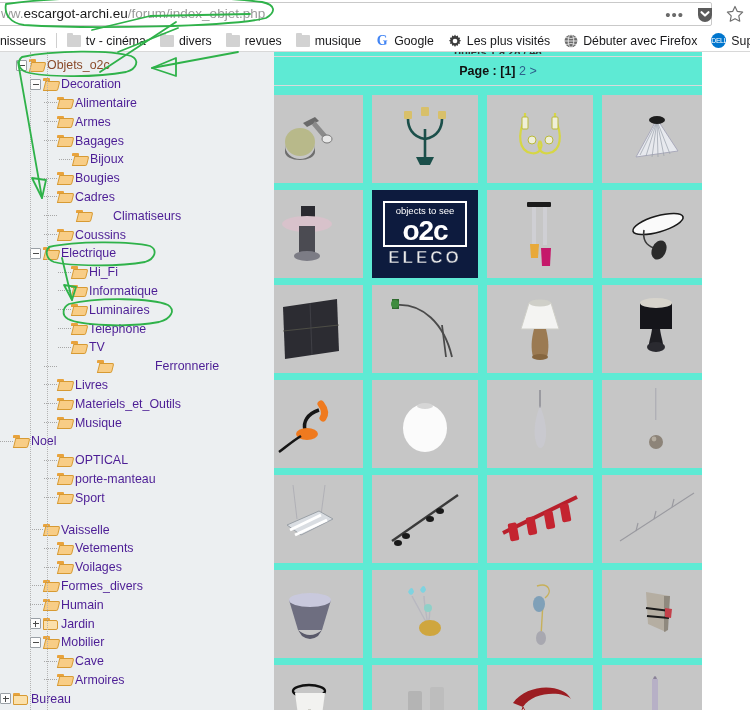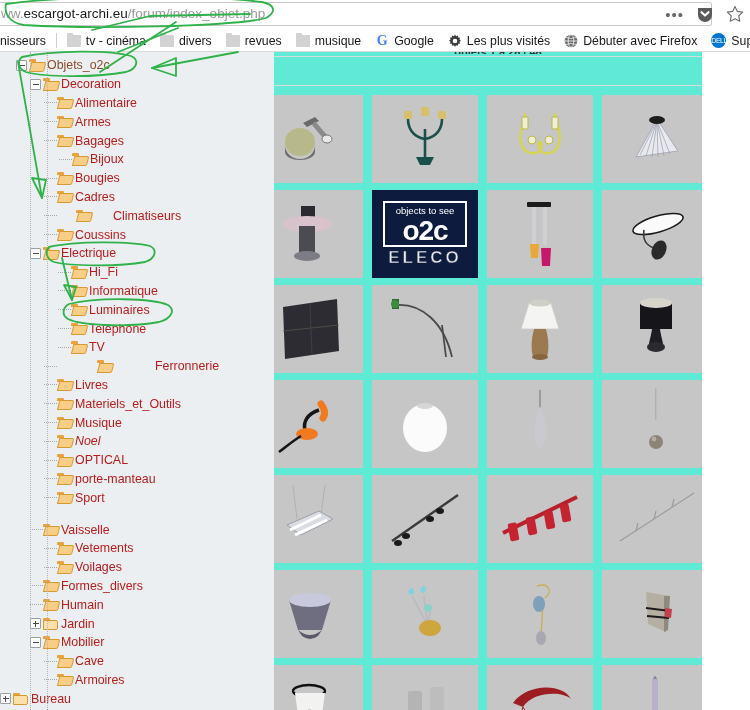--- a/index.html
+++ b/index.html
@@ -133,21 +133,21 @@
     background: #f6c677; border: 1px solid #d79a33; border-radius: 0 2px 2px 0;
   }
   .fold.open .body {
     transform: skewX(-14deg);
     transform-origin: bottom left;
     background: #f8cd86;
   }
   .fold.closed .body {
     background: #fbe0ab; border-color: #d79a33;
   }
-  .lbl { color: #b91c1c; font-size: 12.4px; }
+  .lbl { color: #4c1d95; font-size: 12.4px; }
   .lbl.visited { color: #8a4a2a; }
 
   
   .vline {
     position: absolute; top: 52px; width: 0; height: 658px;
     border-left: 1px dotted #b3b3b3; z-index: 6;
   }
 
   
   .content {
@@ -451,21 +451,21 @@
           <span class="lbl">Materiels_et_Outils</span>
         </div>
         <div class="node" style="padding-left: 44px;">
           <span class="spacer-dash"></span>
           <span class="fold open">
             <span class="tab"></span>
             <span class="body"></span>
           </span>
           <span class="lbl">Musique</span>
         </div>
-        <div class="node" style="padding-left: 44px; font-style: italic;">
+        <div class="node" style="">
           <span class="spacer-dash"></span>
           <span class="fold open">
             <span class="tab"></span>
             <span class="body"></span>
           </span>
           <span class="lbl">Noel</span>
         </div>
         <div class="node" style="padding-left: 44px;">
           <span class="spacer-dash"></span>
           <span class="fold open">
@@ -582,20 +582,26 @@
   </div>
   <div class="vline" style="left:30px;"></div>
   <div class="vline" style="left:47px;"></div>
 
   <div class="content">
 
     <div class="cut-text">objets 1 a 28 / 48</div>
 
     <div class="rule" style="top:4px;"></div>
 
+    <div class="pager">
+      <span>Page :</span>
+      <span class="pg-cur">[1]</span>
+      <span class="pg-link">2</span>
+      <span class="pg-link">&gt;</span>
+    </div>
 
     <div class="rule" style="top:33px;"></div>
 
     <div class="grid" id="grid">
         <div class="cell">
           <span>
             <svg width="106" height="88" viewBox="0 0 106 88">
               <g>
                 <path d="M46 28 L58 22 L62 26 L50 32 Z" fill="#6a6a6a"></path>
                 <path d="M58 26 L70 40 L66 43 L55 30 Z" fill="#8a8a8a"></path>

